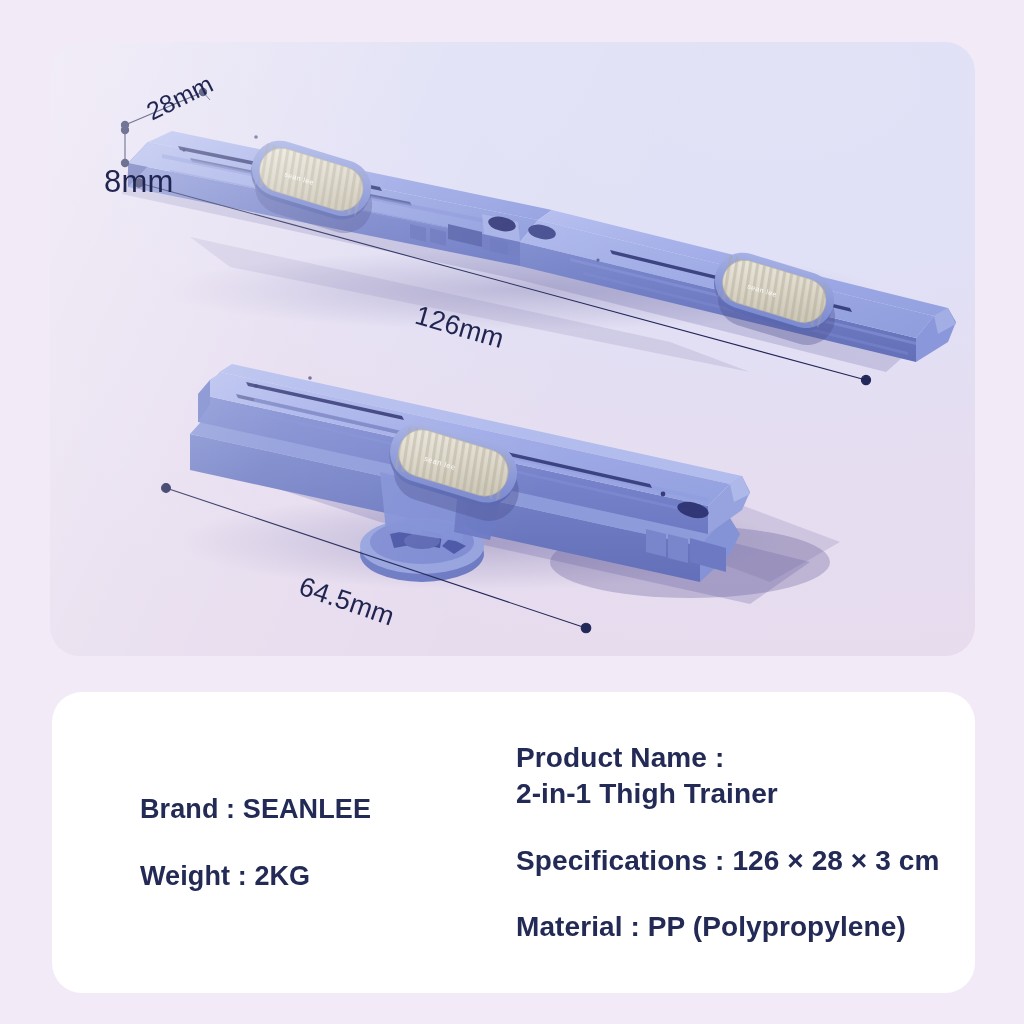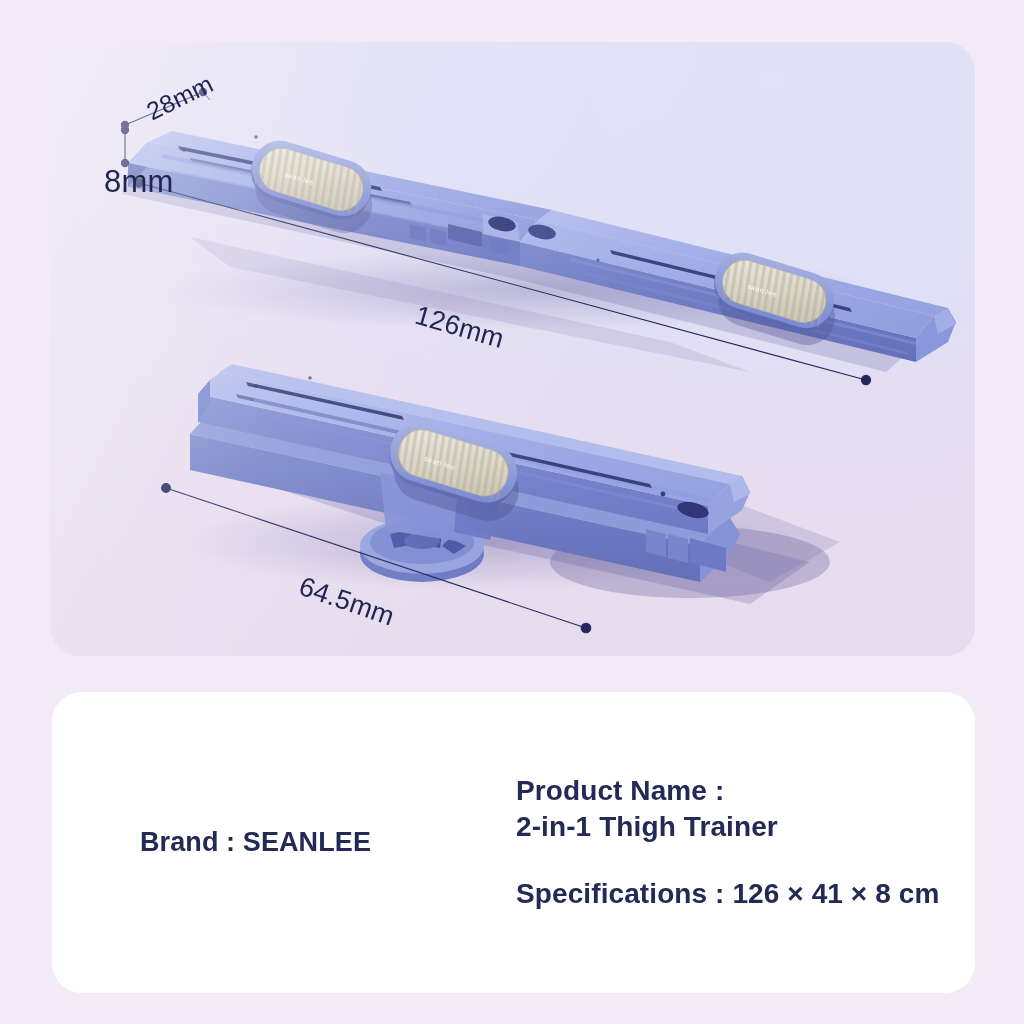--- a/index.html
+++ b/index.html
@@ -348,26 +348,28 @@
     <div class="dim-label dim-8">8mm</div>
     <div class="dim-label dim-126">126mm</div>
     <div class="dim-label dim-645">64.5mm</div>
   </div>
 
   <div class="info-card">
     <div class="info-grid">
 
       <div class="col col-left">
         <div class="spec-line">Brand : SEANLEE</div>
+        <div class="spec-line">Weight : 2KG</div>
       </div>
 
       <div class="col col-right">
         <div>
           <div class="spec-line">Product Name :</div>
           <div class="spec-line">2-in-1 Thigh Trainer</div>
         </div>
-        <div class="spec-line">Specifications : 126 × 41 × 8 cm</div>
+        <div class="spec-line">Specifications : 126 × 28 × 3 cm</div>
+        <div class="spec-line">Material : PP (Polypropylene)</div>
       </div>
 
     </div>
   </div>
 
 </div>
 
 </body></html>

